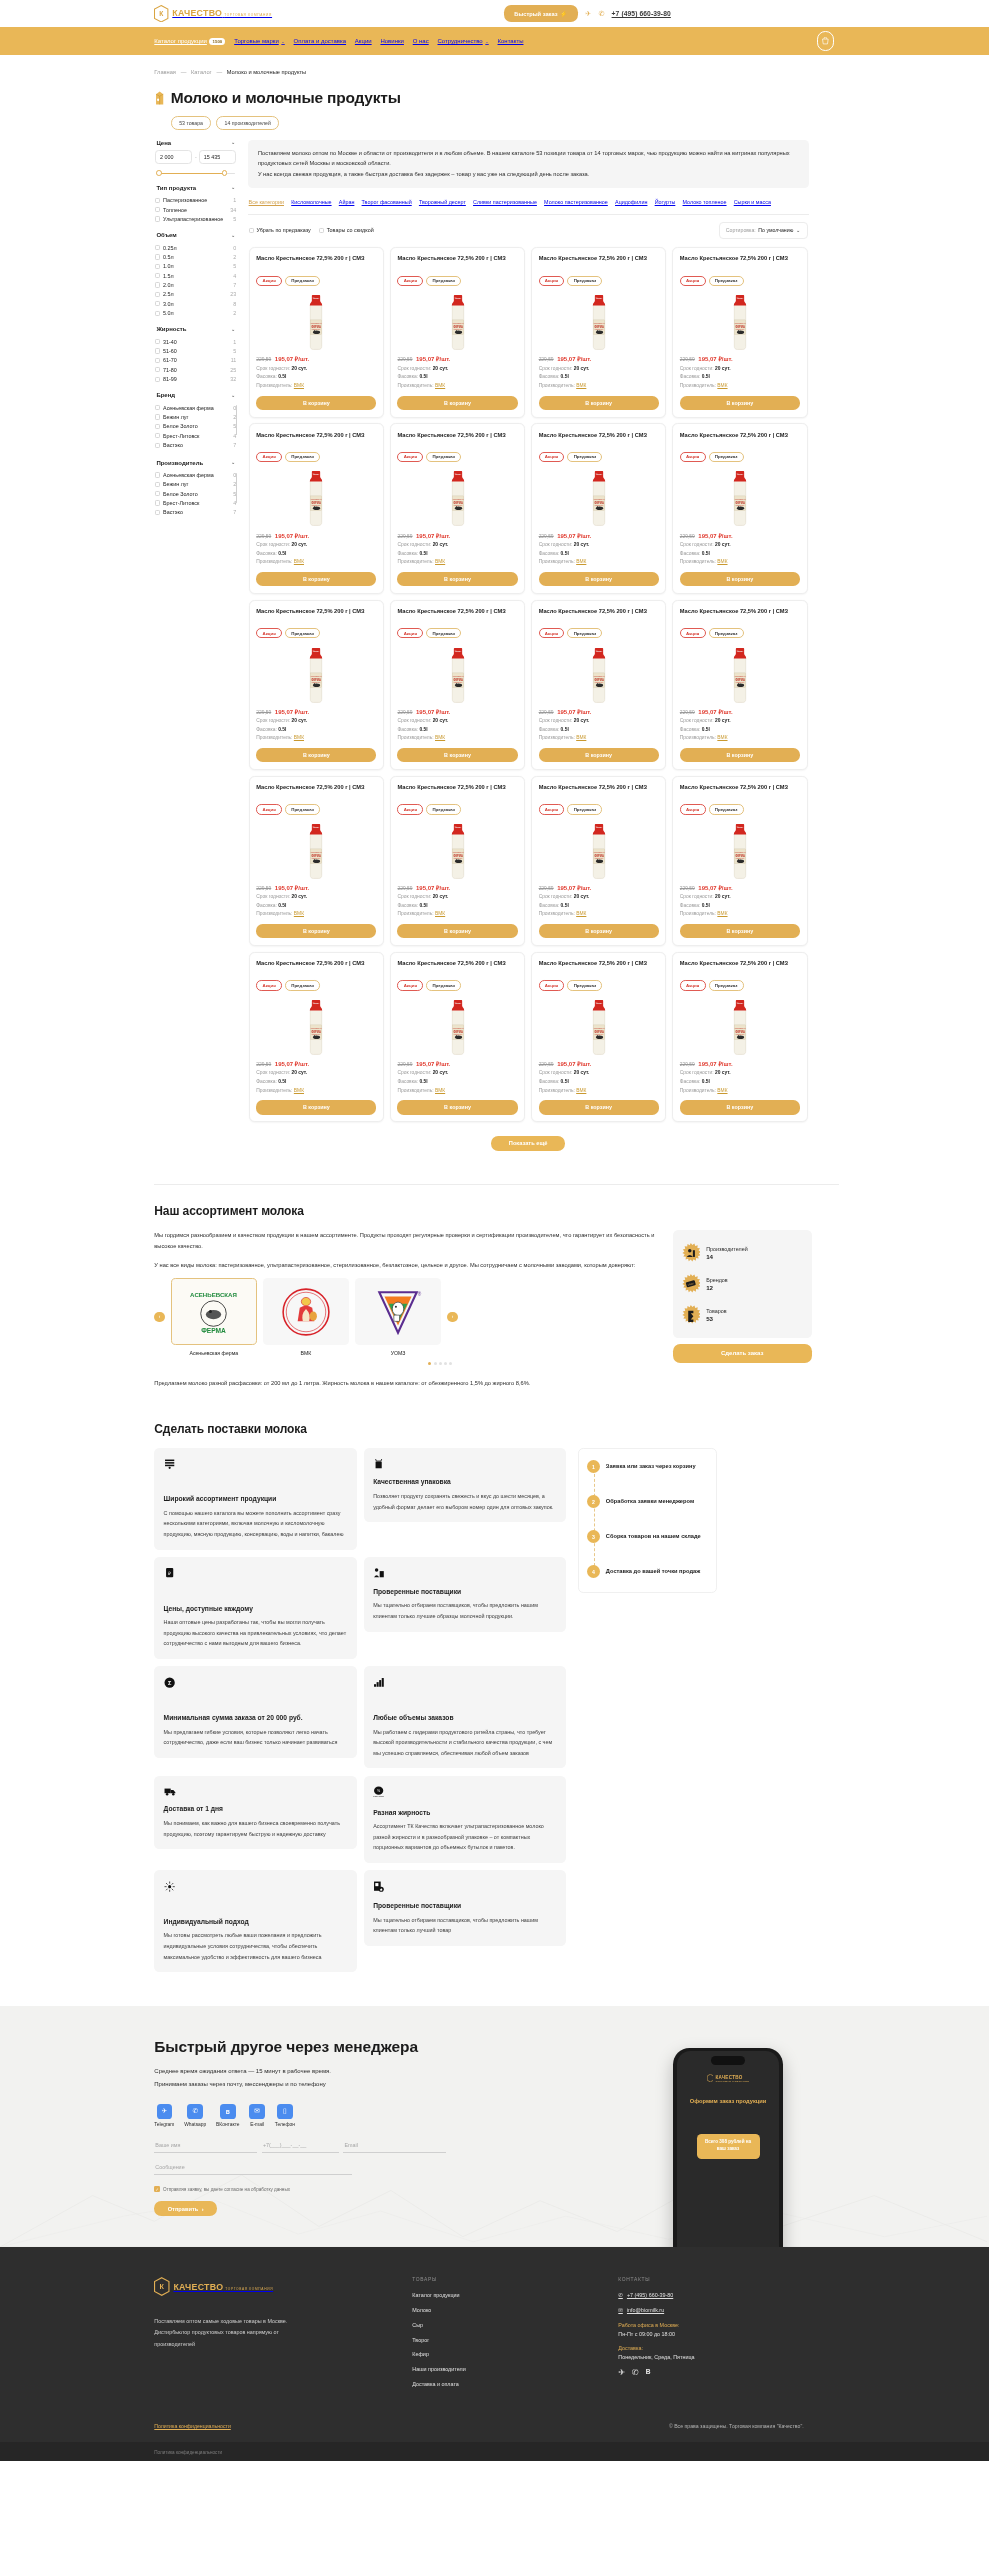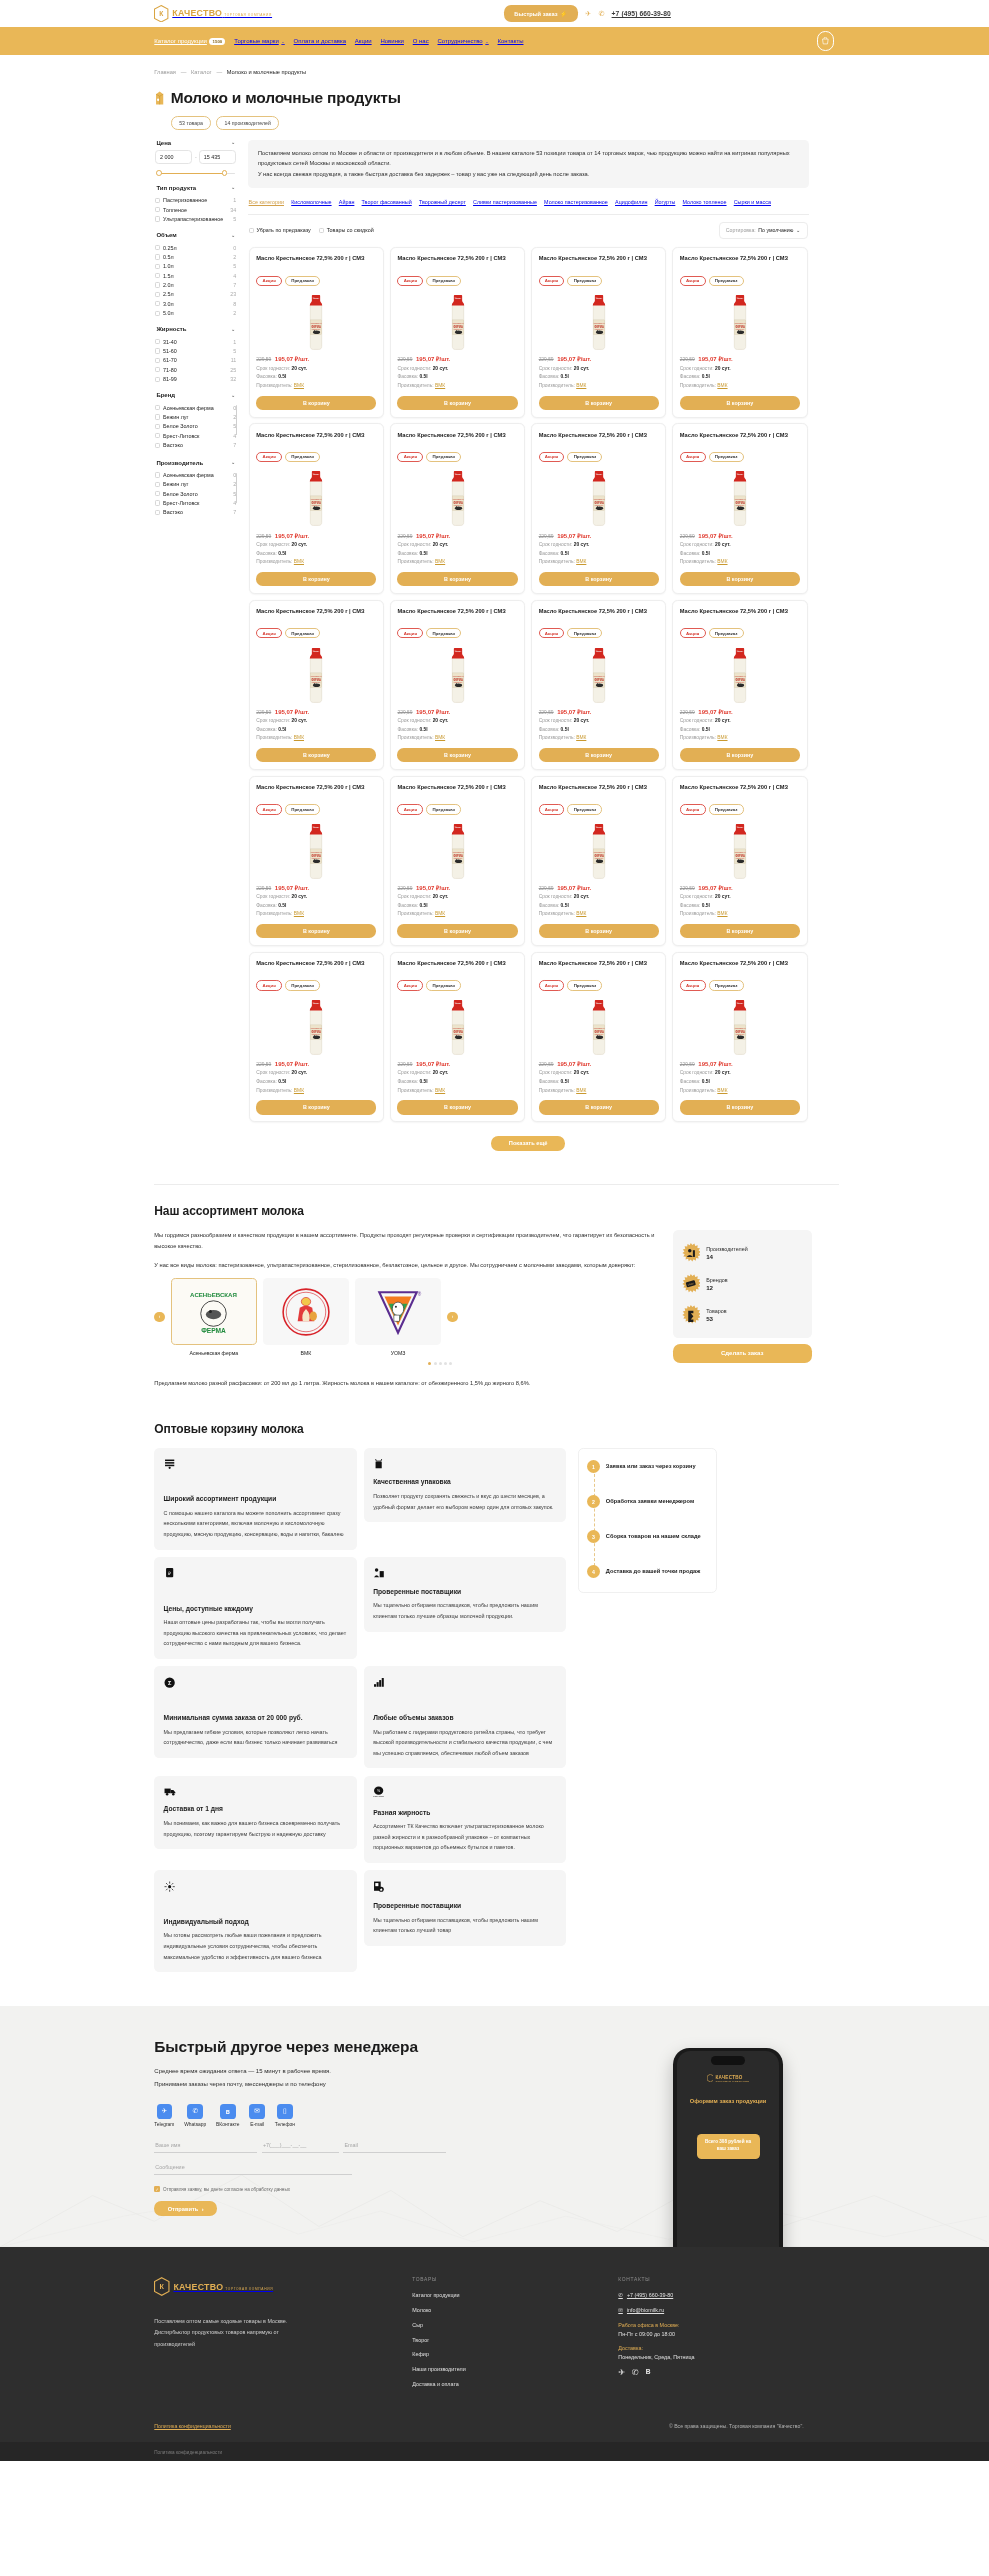--- a/index.html
+++ b/index.html
@@ -1333,21 +1333,21 @@
         <button class="order-btn">Сделать заказ</button>
       </div>
     </div>
 
     <p class="after-p">Предлагаем молоко разной расфасовки: от 200 мл до 1 литра. Жирность молока в нашем каталоге: от обезжиренного 1,5% до жирного 8,6%.</p>
   </div>
 </div>
 
 <div class="sec">
   <div class="wrap">
-    <h2>Оптовые корзину молока</h2>
+    <h2>Сделать поставки молока</h2>
     <div class="feat-wrap">
       <div class="feat-cols" id="feature-cards">
           <div class="fcard">
             <div class="fi"><svg width="11.3" height="11.3" viewBox="0 0 22 22">
                 <rect x="2" y="3" width="18" height="3" fill="#111"></rect>
                 <rect x="2" y="8" width="18" height="3" fill="#111"></rect>
                 <rect x="2" y="13" width="18" height="3" fill="#111"></rect>
                 <circle cx="11" cy="19" r="2.2" fill="#111"></circle>
               </svg></div>
             <h3>Широкий ассортимент продукции</h3>

